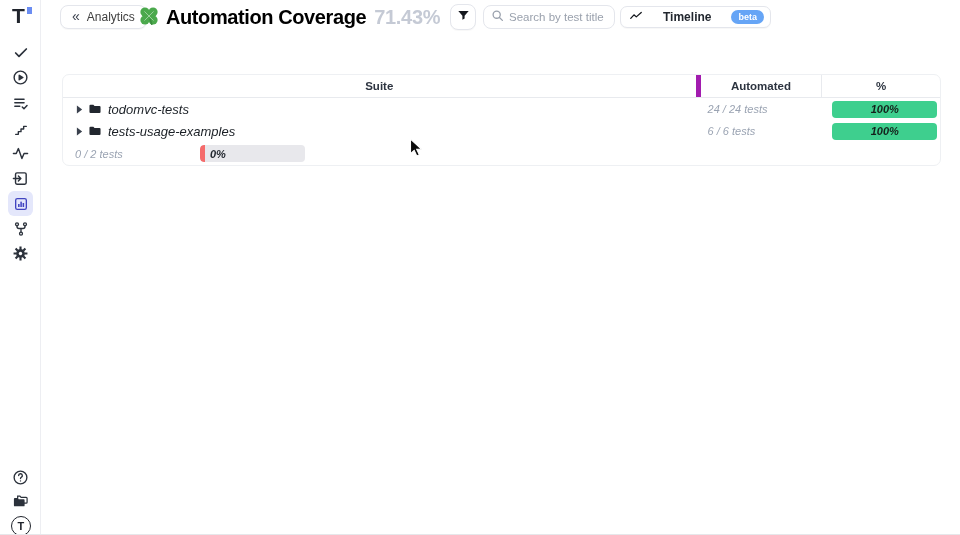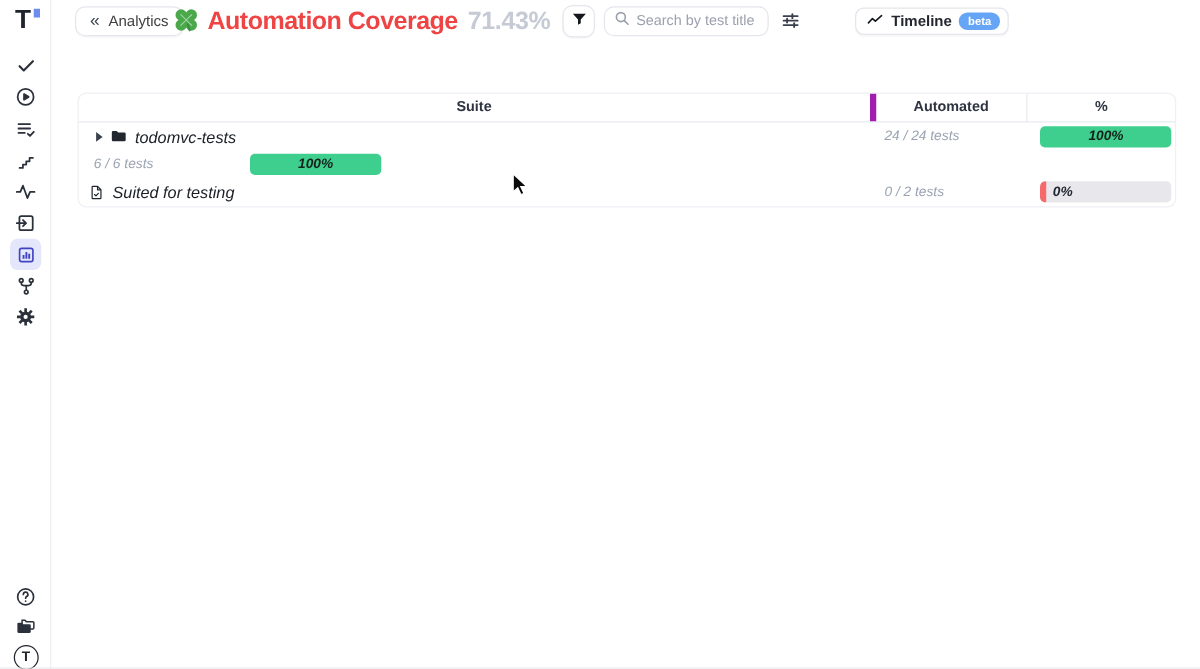--- a/index.html
+++ b/index.html
@@ -18,28 +18,28 @@
   .side-btn.selected { background:var(--selbg,#e4e7fb); color:var(--indigo,#4144c0); }
   .avatar-circle { width:20px; height:20px; border:1.6px solid #20242c; border-radius:50%; display:flex; align-items:center; justify-content:center; font-size:11px; font-weight:800; color:#20242c; letter-spacing:-0.5px; }
 
   
   .hdr-btn { position:absolute; background:#fff; border:1px solid #e4e6ec; border-radius:8px; display:flex; align-items:center; cursor:pointer; box-shadow:0 1px 1px rgba(20,25,40,.03); }
   .back-btn { left:60px; top:5px; height:24px; padding:0 11px; gap:7px; }
   .back-chevron { font-size:14px; color:#3a414d; line-height:1; margin-top:-2px; }
   .back-label { font-size:12px; font-weight:500; color:#404040; }
   .clover { position:absolute; left:138px; top:5px; width:22px; height:22px; }
   .page-title { position:absolute; left:166px; top:5px; height:24px; display:flex; align-items:center; }
-  .title-text { font-size:20px; font-weight:700; color:#ef4444; letter-spacing:-0.4px; }
+  .title-text { font-size:20px; font-weight:700; color:#000000; letter-spacing:-0.4px; }
   .title-pct { font-size:20px; font-weight:700; color:var(--titlegray,#c5cad5); margin-left:8px; letter-spacing:-0.3px; }
   .filter-btn { left:450px; top:4px; width:26px; height:26px; justify-content:center; }
   .search-box { position:absolute; left:483px; top:5px; width:132px; height:24px; border:1px solid #e4e6ec; border-radius:8px; background:#fff; display:flex; align-items:center; padding:0 6px 0 7px; }
   .search-box input { border:none; outline:none; width:100%; font-family:"Liberation Sans", sans-serif; font-size:11.5px; color:#2b313b; margin-left:5px; background:transparent; }
   .search-box input::placeholder { color:#9aa1ad; }
   .sliders-btn { position:absolute; left:623px; top:8px; width:19px; height:19px; background:none; border:none; cursor:pointer; color:#3a414d; display:flex; align-items:center; justify-content:center; }
-  .timeline-btn { left:684px; top:6px; height:22px; padding:0 6px 0 8px; gap:6px; border-radius:7px; }
+  .timeline-btn { left:620px; top:6px; height:22px; padding:0 6px 0 8px; gap:20px; border-radius:7px; }
   .timeline-label { font-size:12px; font-weight:600; color:#22272f; }
   .beta-badge { background:var(--blue,#66a5f6); color:#fff; font-size:9px; font-weight:600; padding:2.5px 7px; border-radius:999px; line-height:1; }
 
   
   .coverage-table { position:absolute; left:62px; top:74px; width:879px; border:1px solid #eef0f3; border-radius:7px; background:#fff; }
   .t-head { display:flex; height:23px; border-bottom:1px solid #e8eaee; }
   .t-head .hc { display:flex; align-items:center; justify-content:center; font-size:11.5px; font-weight:700; color:#2d3440; }
   .hc-suite { width:634px; }
   .hc-automated { width:126px; border-left:5px solid #a21caf; }
   .hc-percent { width:119px; border-left:1px solid #e8eaee; }
@@ -248,39 +248,42 @@
       </div>
       <div class="c-automated">24 / 24 tests</div>
       <div class="c-percent">
         <div class="pct-bar bar-full">
           <span>100%</span>
         </div>
       </div>
     </div>
 
     <div class="t-row">
+      <div class="c-suite">
+        <span class="caret">
+            <svg width="7" height="9" viewBox="0 0 8 10">
+              <polygon points="1,0.5 7,5 1,9.5" fill="#3a414d"></polygon>
+            </svg>
+          </span>
+        <span class="row-icon">
+            <svg width="14" height="14" viewBox="0 0 24 24">
+              <path d="M2.5 6.5A1.8 1.8 0 0 1 4.3 4.7h4.9l2 2h8.5a1.8 1.8 0 0 1 1.8 1.8v8.7a1.8 1.8 0 0 1-1.8 1.8H4.3a1.8 1.8 0 0 1-1.8-1.8z" fill="#22272f"></path>
+            </svg>
+          </span>
+        <span class="row-name">tests-usage-examples</span>
+      </div>
       <div class="c-automated">6 / 6 tests</div>
       <div class="c-percent">
         <div class="pct-bar bar-full">
           <span>100%</span>
         </div>
       </div>
     </div>
 
     <div class="t-row">
-      <div class="c-suite file-row">
-        <span class="row-icon">
-            <svg width="13" height="14" viewBox="0 0 24 24" fill="none" stroke="#22272f" stroke-width="1.8" stroke-linejoin="round">
-              <path d="M6 3h7l5 5v12a1 1 0 0 1-1 1H6a1 1 0 0 1-1-1V4a1 1 0 0 1 1-1z"></path>
-              <path d="M13 3v5h5"></path>
-              <path d="M8.6 15l2 2 3.6-3.8" stroke-linecap="round"></path>
-            </svg>
-          </span>
-        <span class="row-name">Suited for testing</span>
-      </div>
       <div class="c-automated">0 / 2 tests</div>
       <div class="c-percent">
         <div class="pct-bar bar-zero">
           <span>0%</span>
         </div>
       </div>
     </div>
   </section>
 
   <span class="cursor">

